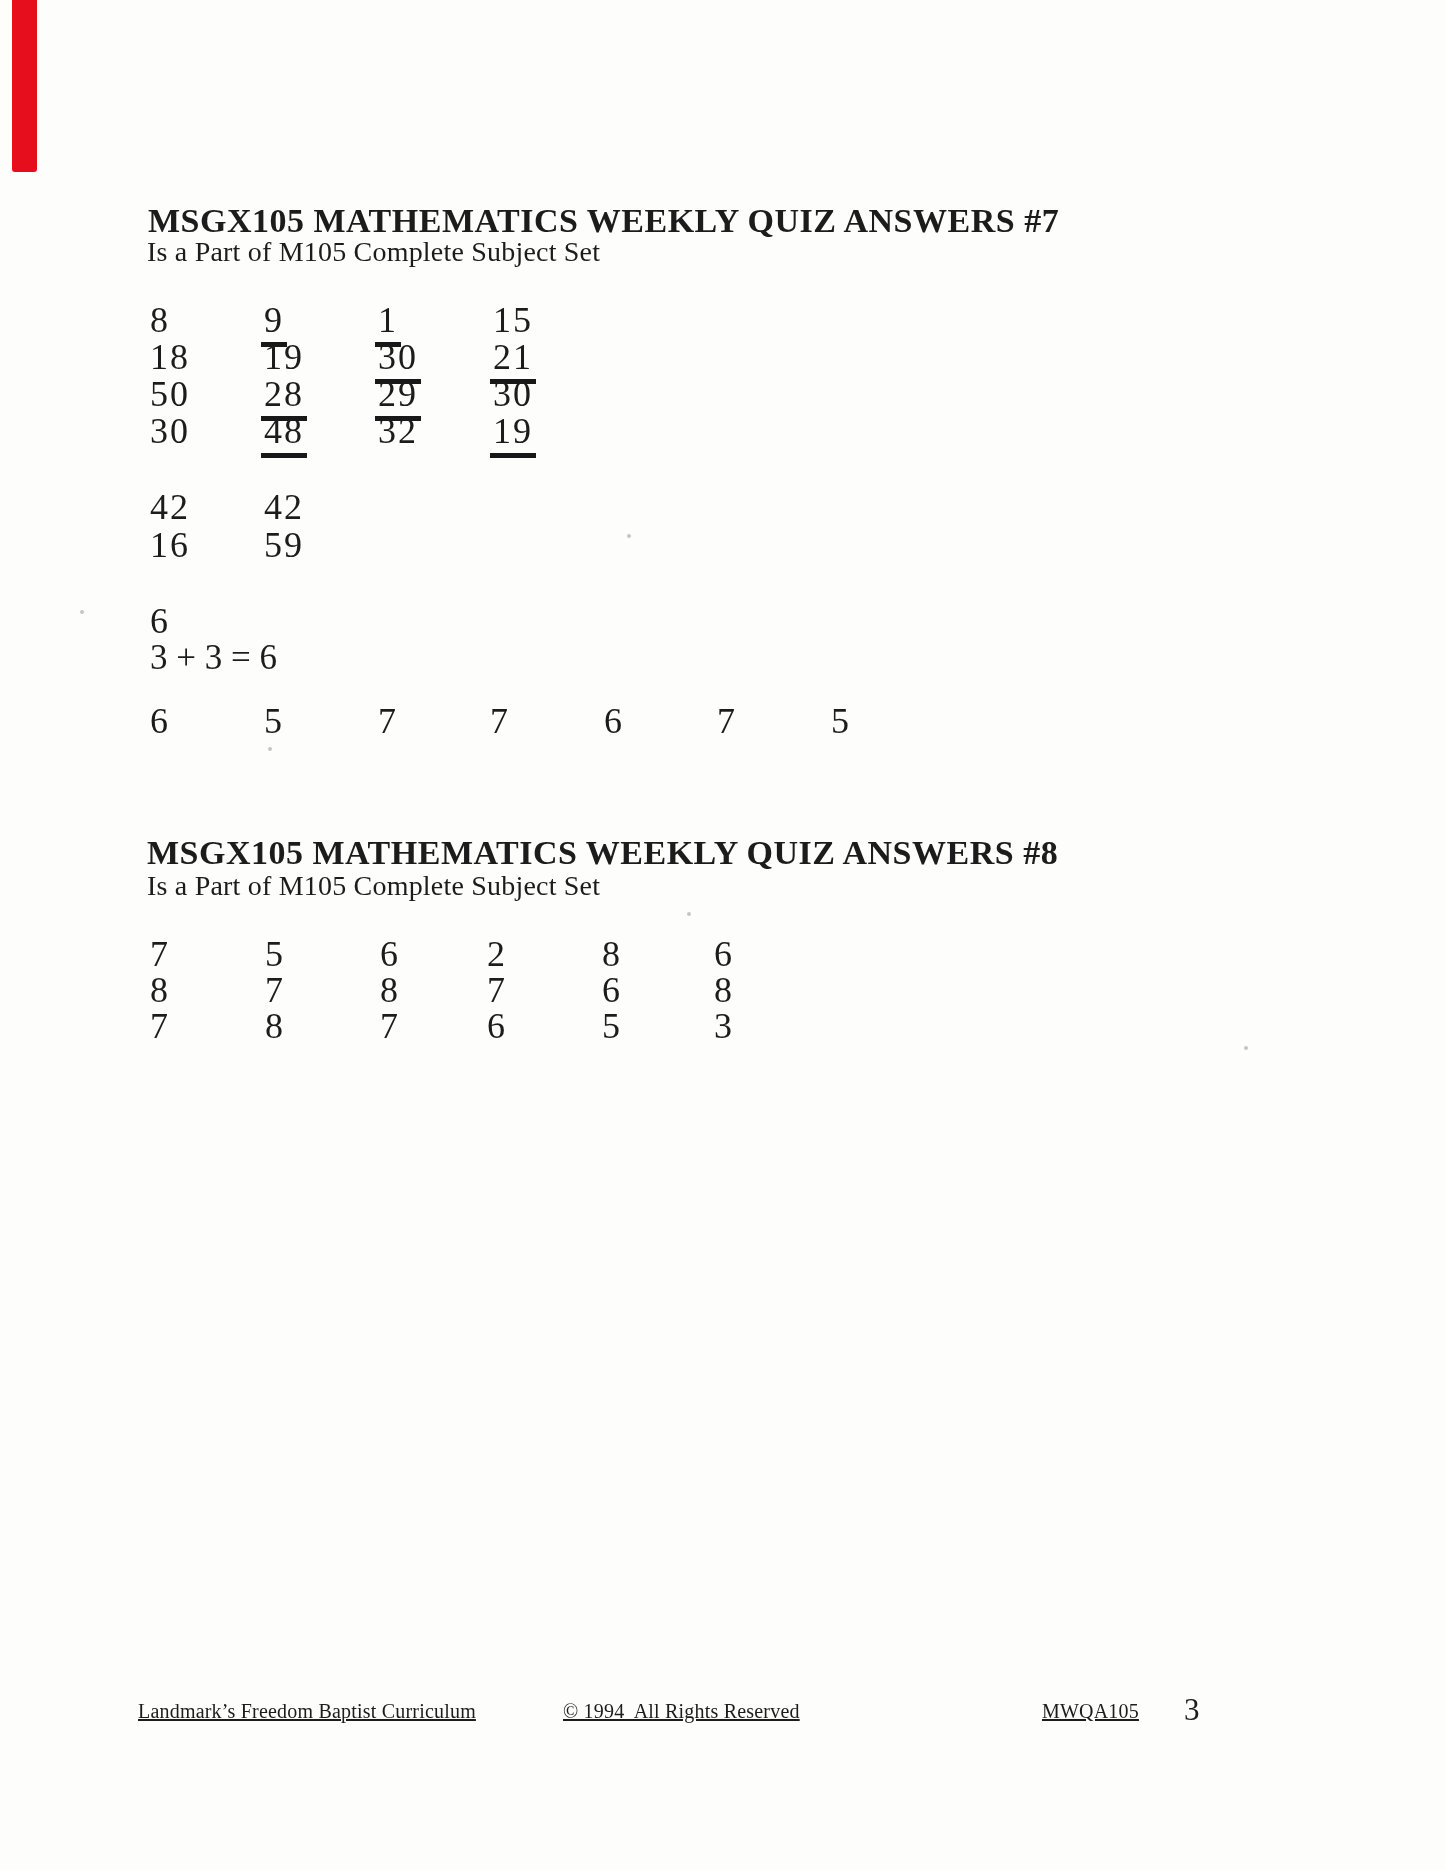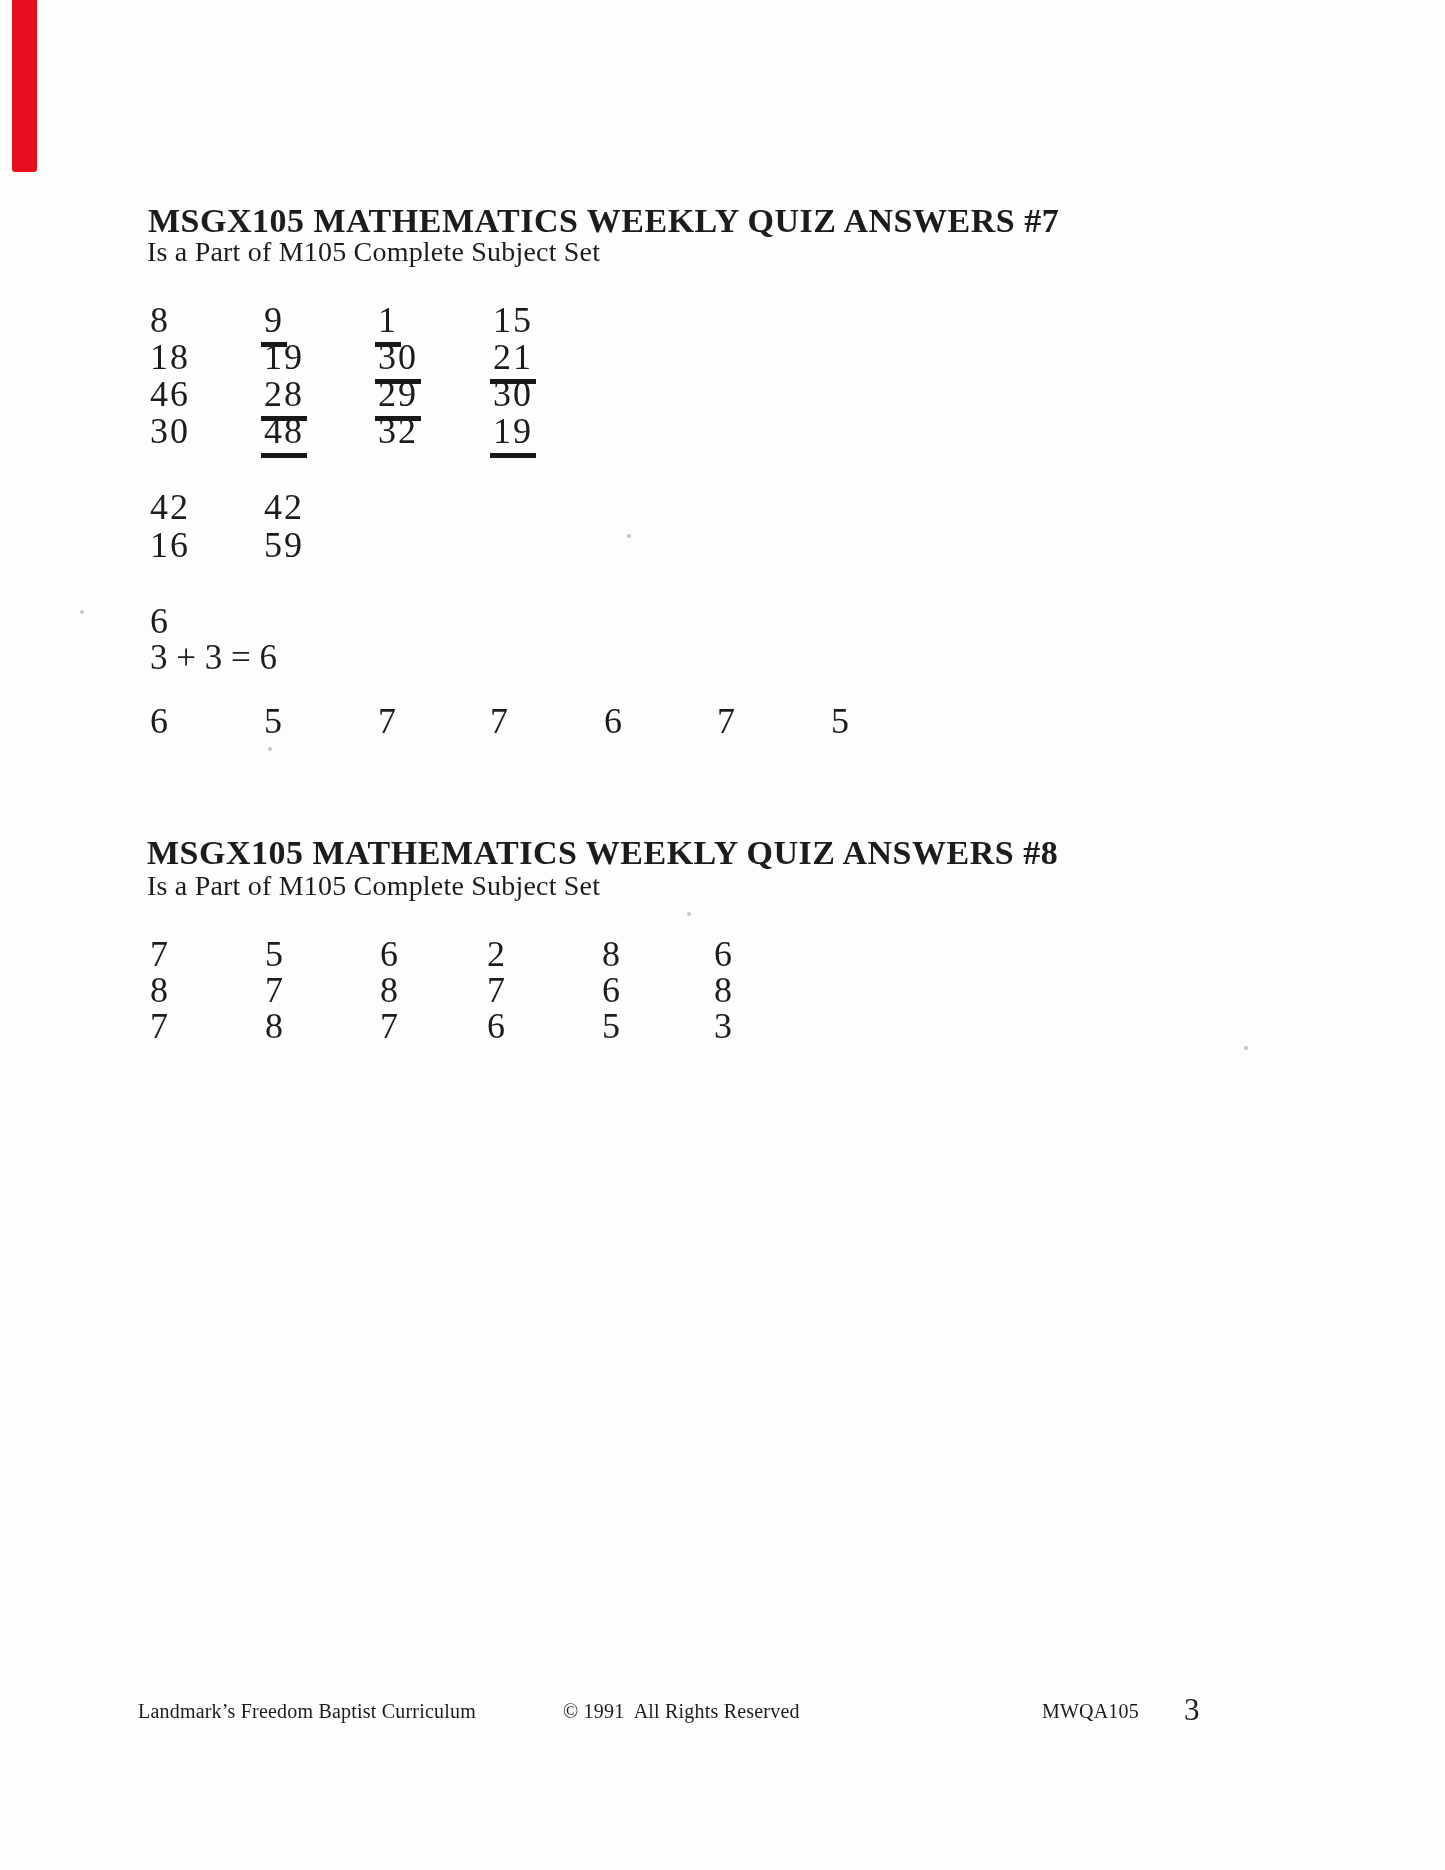--- a/index.html
+++ b/index.html
@@ -9,21 +9,21 @@
     font-family:"Liberation Serif", serif;
     color:#1c1c1c;
     overflow:hidden;
   }
   .abs { position:absolute; white-space:pre; line-height:1; }
   .title { font-weight:bold; font-size:34px; letter-spacing:0.5px; }
   .subtitle { font-size:28px; letter-spacing:0.2px; }
   .num { font-size:36px; letter-spacing:2px; }
   .eq  { font-size:35px; }
   .u { border-bottom:5px solid #181818; padding:0 3px 4px 3px; margin-left:-3px; }
-  .footer-text { font-size:20px; letter-spacing:0.2px; }
+  .footer-text { font-size:20px; letter-spacing:0.2px;text-decoration:underline; }
   .page-num { font-size:31px; }
   .red-stripe { position:absolute; left:12px; top:0; width:25px; height:172px; border-radius:0 0 3px 3px; }
   .speck { position:absolute; width:4px; height:4px; border-radius:50%; background:#c6c6c6; }
 </style>
 </head>
 <body>
 
 <div class="red-stripe" style="background: rgb(230, 13, 28);"></div>
 
 <div class="abs title" style="left:148px; top:204px">MSGX105 MATHEMATICS WEEKLY QUIZ ANSWERS #7</div>
@@ -32,21 +32,21 @@
 <span class="abs num" style="left:150px; top:302px">8</span>
 <span class="abs num u" style="left:264px; top:302px">9</span>
 <span class="abs num u" style="left:378px; top:302px">1</span>
 <span class="abs num" style="left:493px; top:302px">15</span>
 
 <span class="abs num" style="left:150px; top:339px">18</span>
 <span class="abs num" style="left:264px; top:339px">19</span>
 <span class="abs num u" style="left:378px; top:339px">30</span>
 <span class="abs num u" style="left:493px; top:339px">21</span>
 
-<span class="abs num" style="left:150px; top:376px">46</span>
+<span class="abs num" style="left:150px; top:376px">50</span>
 <span class="abs num u" style="left:264px; top:376px">28</span>
 <span class="abs num u" style="left:378px; top:376px">29</span>
 <span class="abs num" style="left:493px; top:376px">30</span>
 
 <span class="abs num" style="left:150px; top:413px">30</span>
 <span class="abs num u" style="left:264px; top:413px">48</span>
 <span class="abs num" style="left:378px; top:413px">32</span>
 <span class="abs num u" style="left:493px; top:413px">19</span>
 
 <span class="abs num" style="left:150px; top:489px">42</span>
@@ -89,15 +89,15 @@
 <span class="abs num" style="left:602px; top:1008px">5</span>
 <span class="abs num" style="left:714px; top:1008px">3</span>
 
 <div class="speck" style="left:80px;  top:610px"></div>
 <div class="speck" style="left:627px; top:534px"></div>
 <div class="speck" style="left:268px; top:747px"></div>
 <div class="speck" style="left:687px; top:912px"></div>
 <div class="speck" style="left:1244px;top:1046px"></div>
 
 <div class="abs footer-text" style="left:138px;  top:1701px">Landmark’s Freedom Baptist Curriculum</div>
-<div class="abs footer-text" style="left:563px;  top:1701px">© 1991  All Rights Reserved</div>
+<div class="abs footer-text" style="left:563px;  top:1701px">© 1994  All Rights Reserved</div>
 <div class="abs footer-text" style="left:1042px; top:1701px">MWQA105</div>
 <div class="abs page-num" style="left:1184px; top:1694px">3</div>
 
 </body></html>

